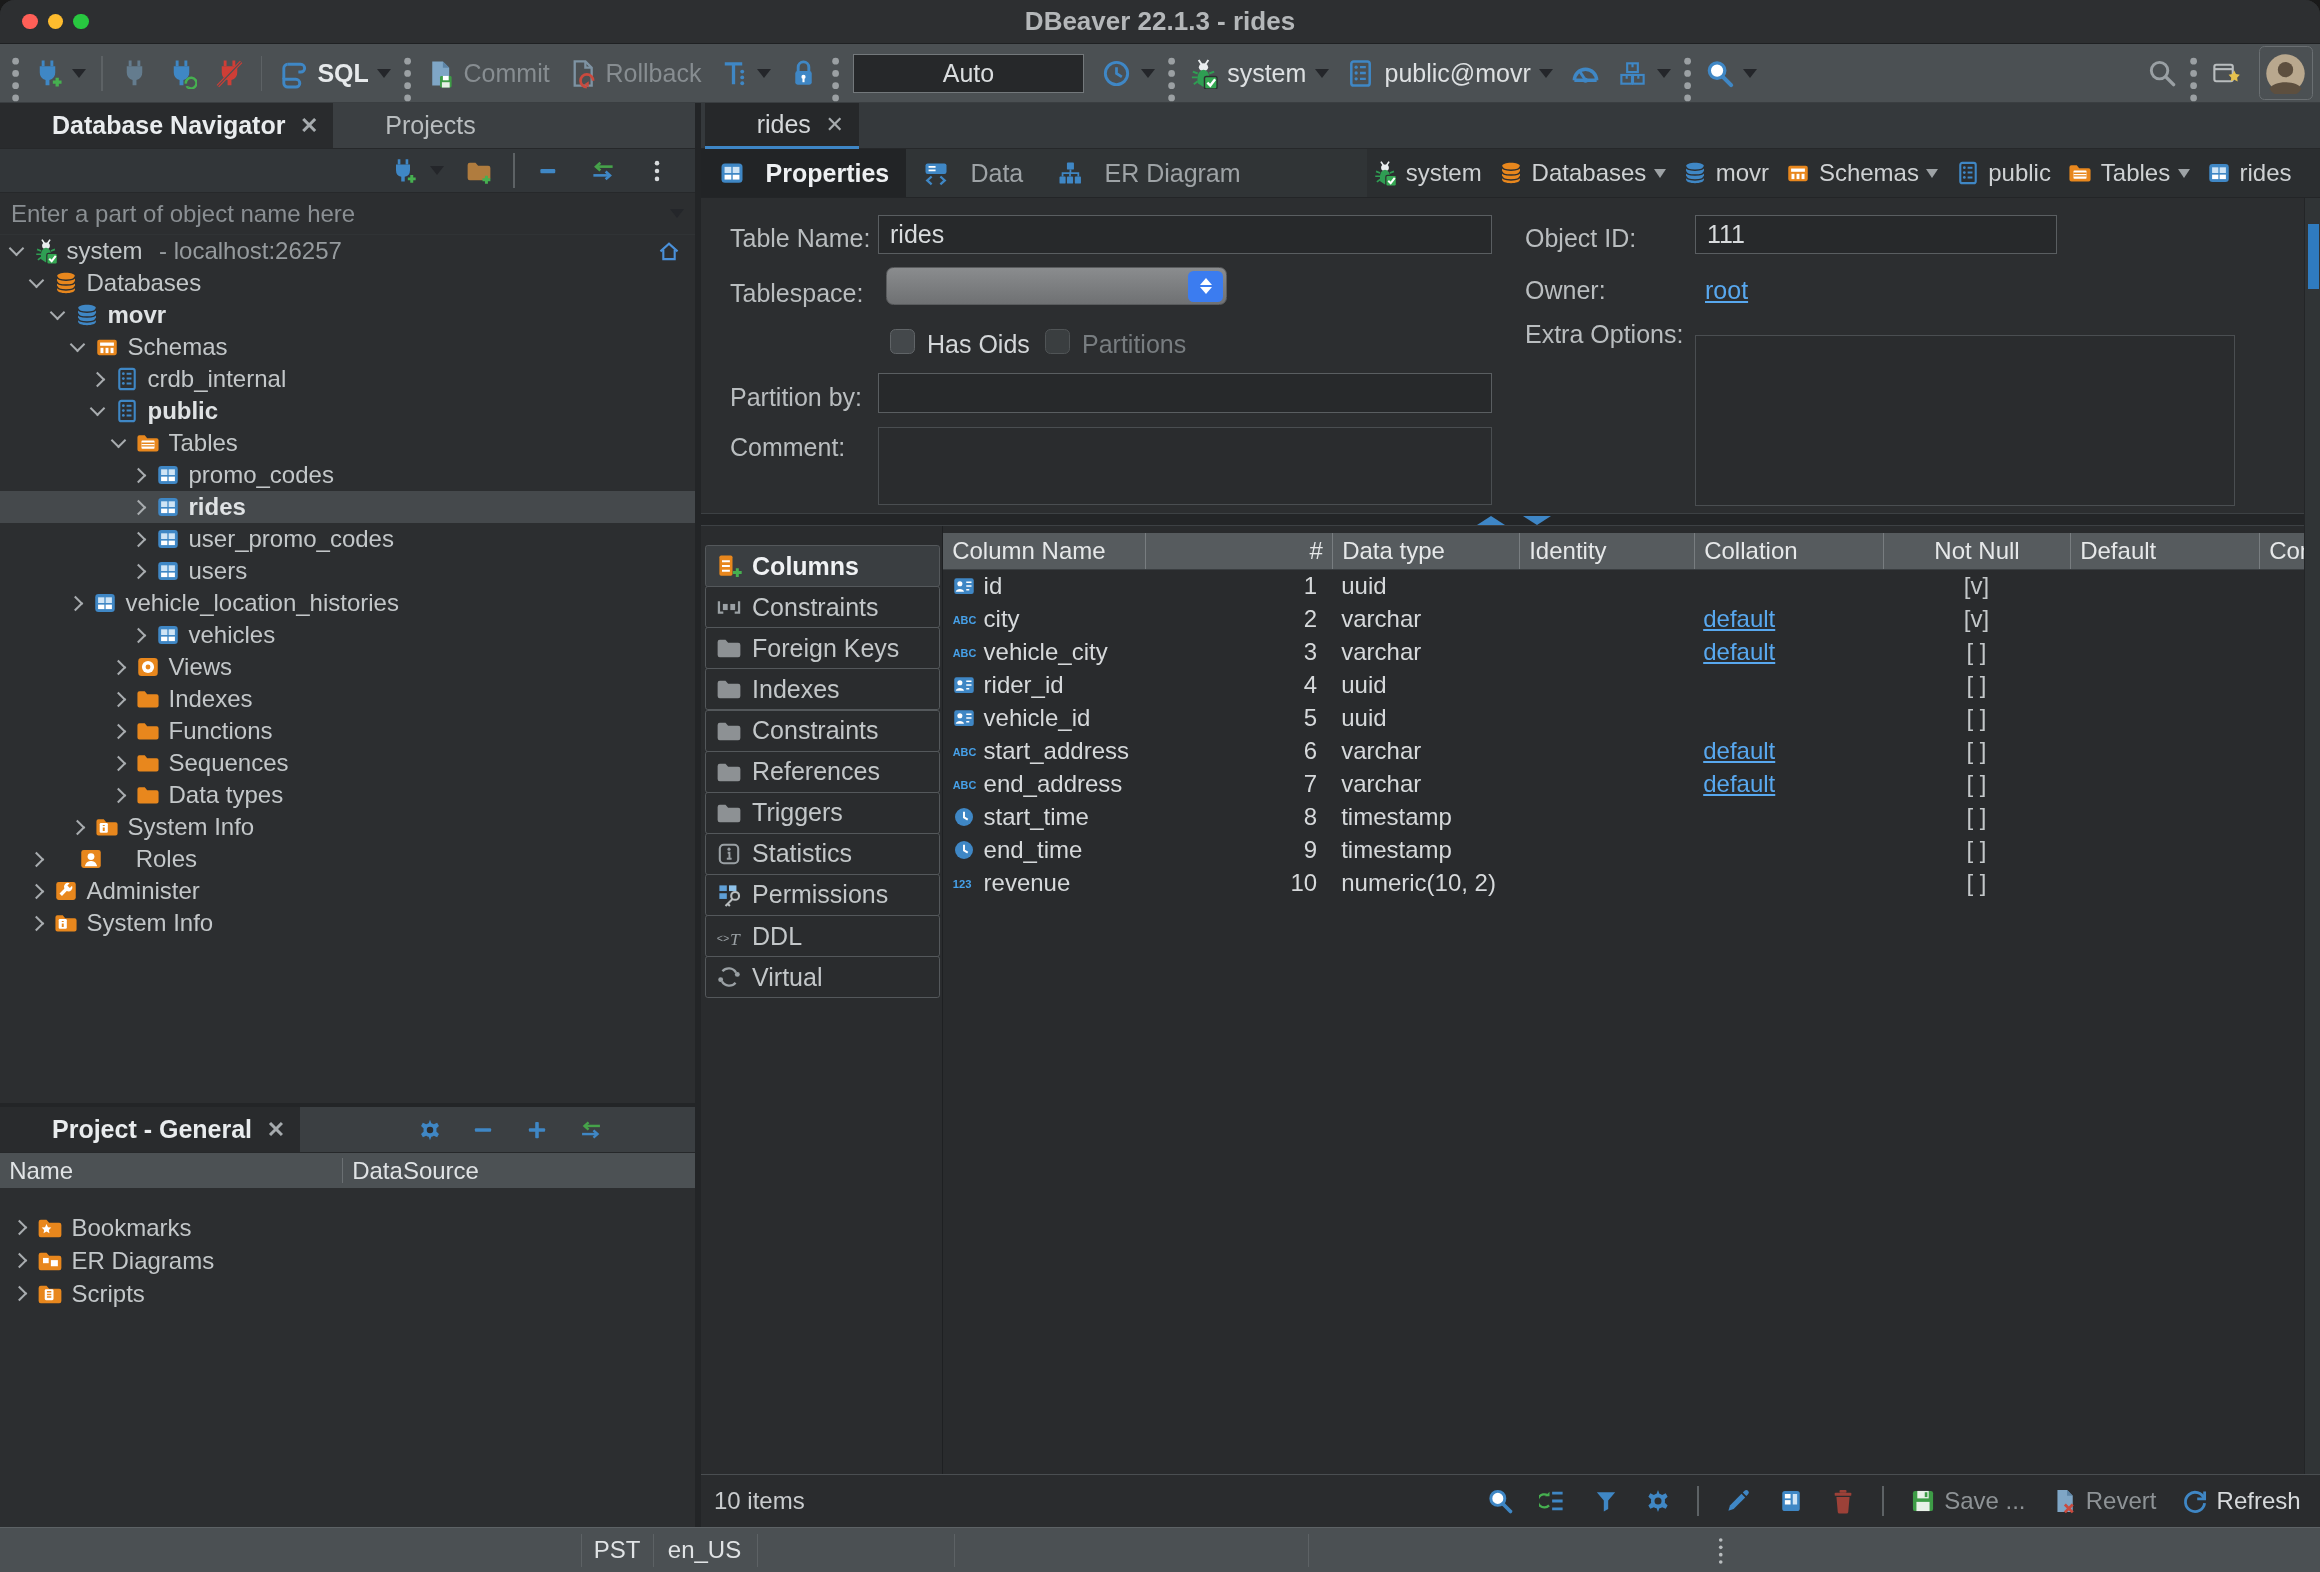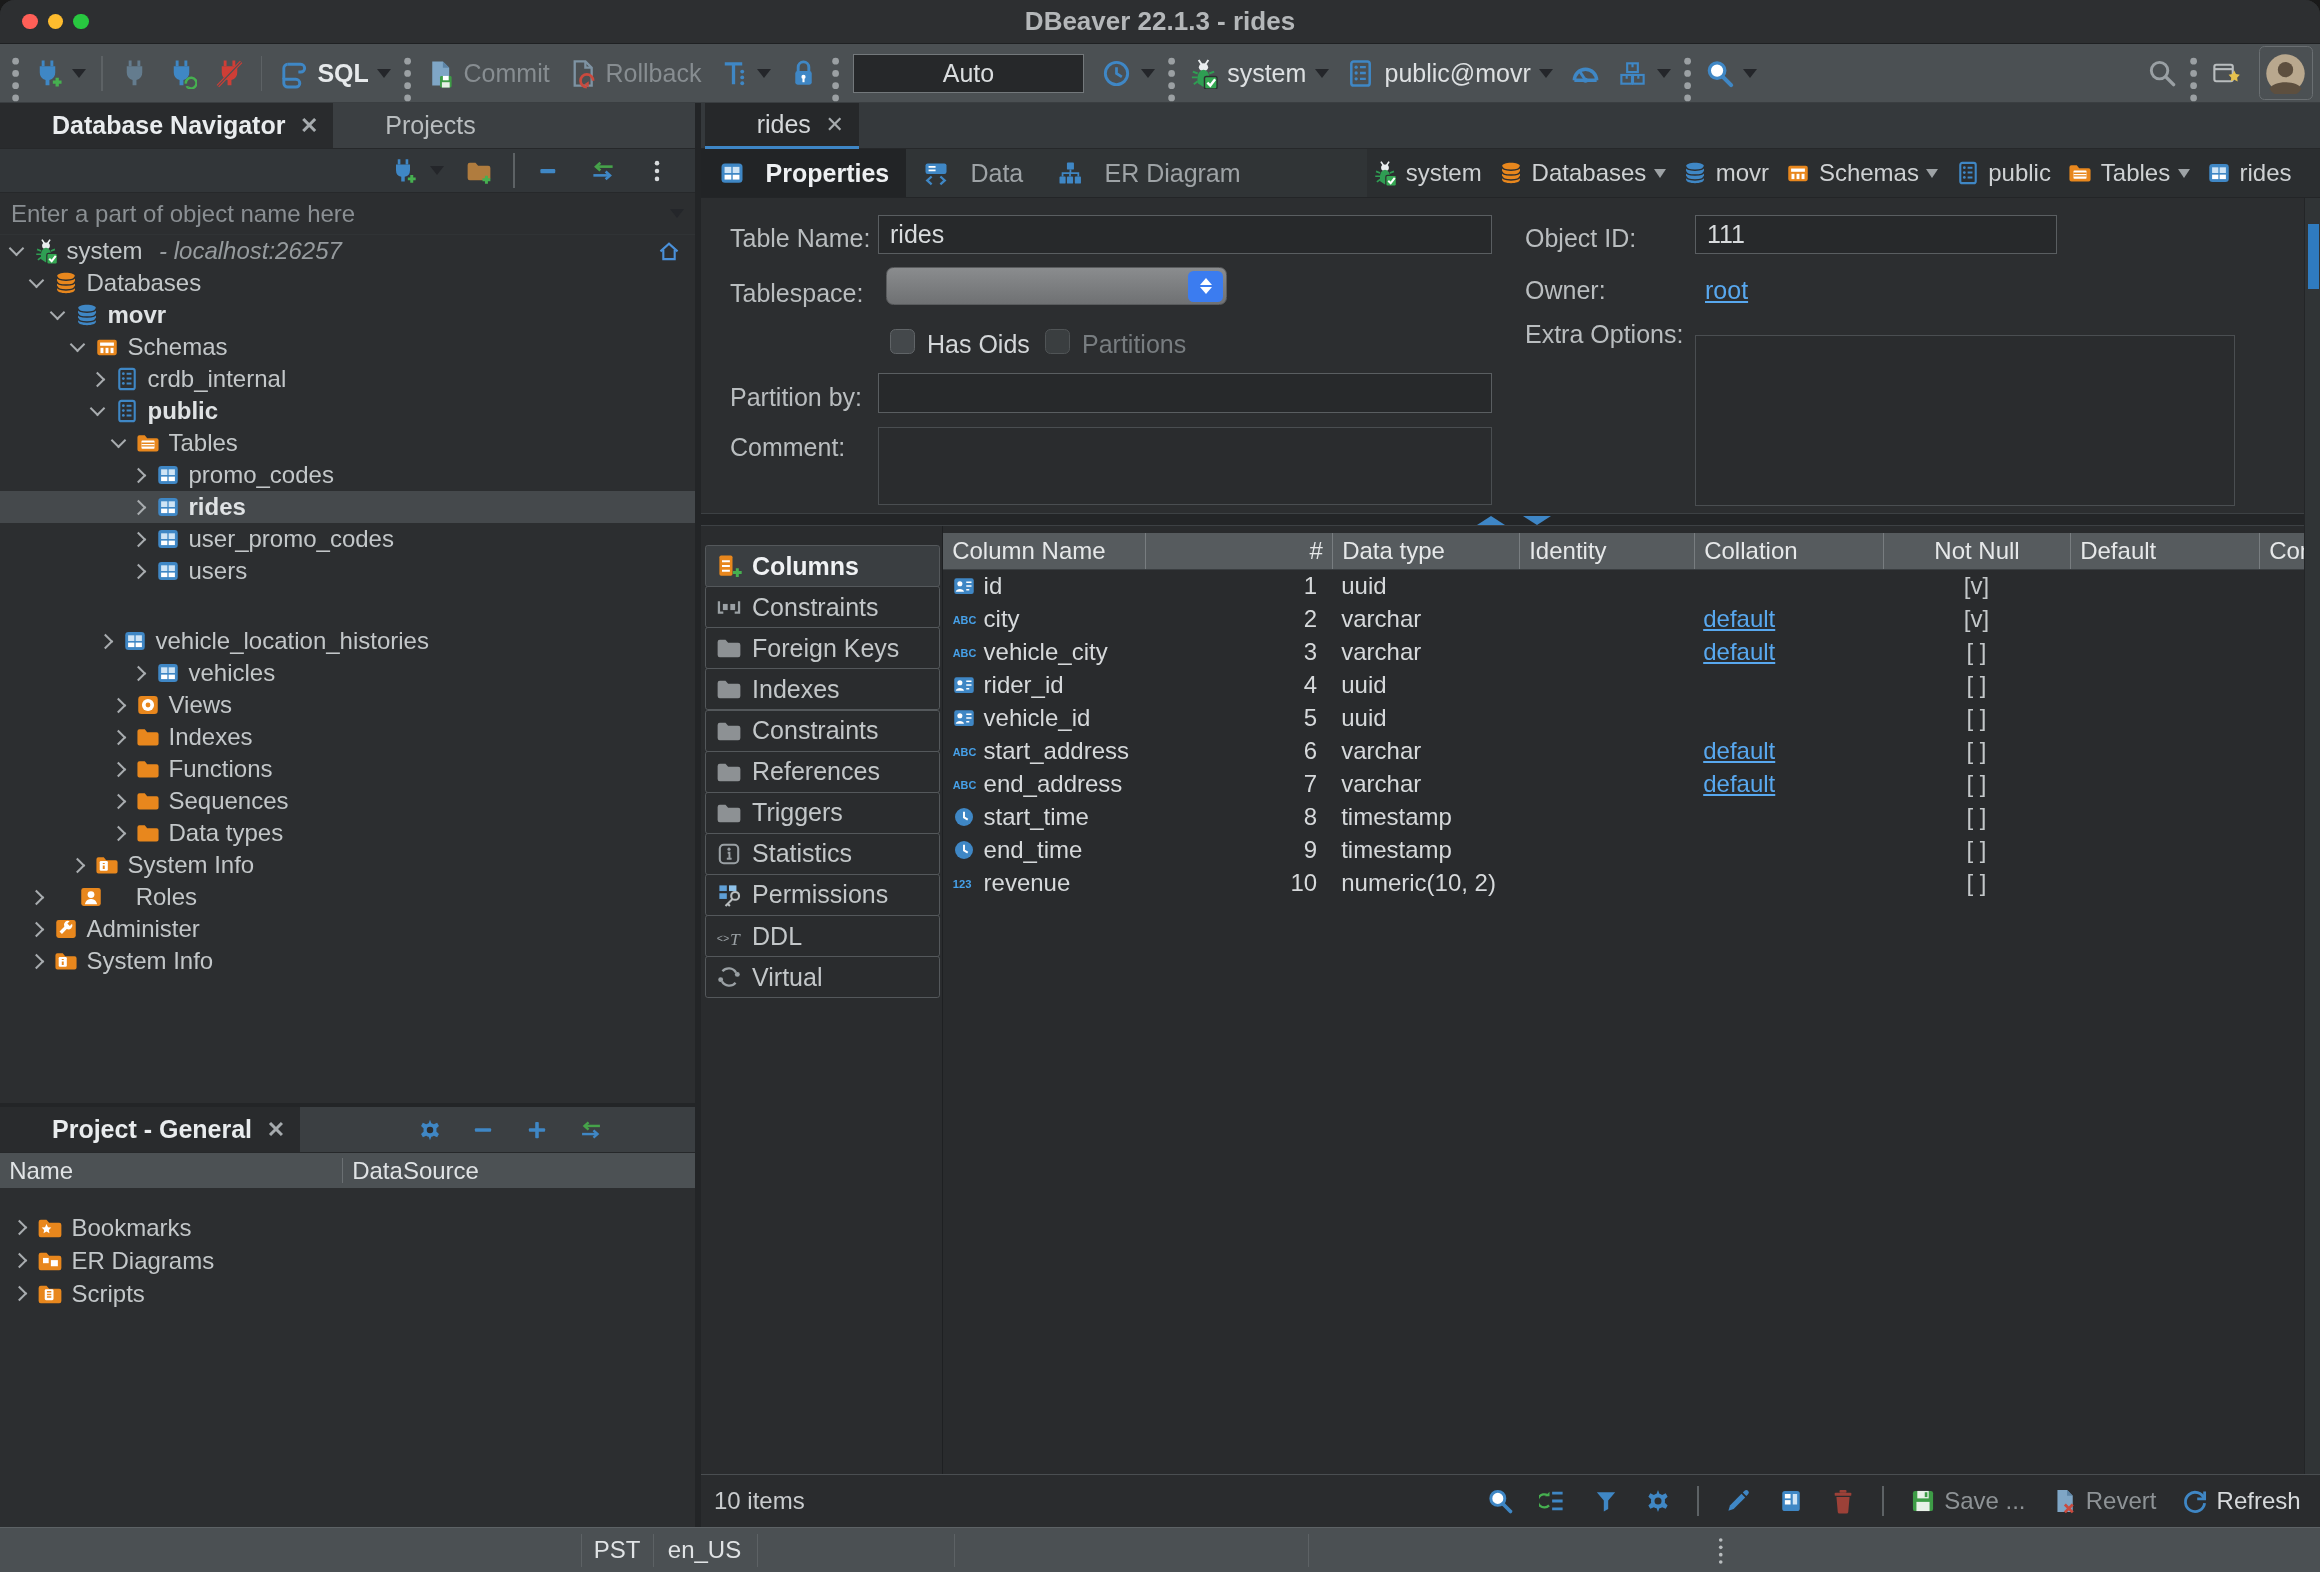--- a/index.html
+++ b/index.html
@@ -44,21 +44,21 @@
   .chrome{position:absolute;right:9.2px;top:0;bottom:0;display:flex;align-items:center;gap:13px}
   .ntools{height:44px;background:#323639;display:flex;align-items:center;justify-content:flex-end;padding-right:11px;border-bottom:0.9px solid #26282a}
   .ntools .ic{margin:0 4.6px}
   .nfilter{height:42px;display:flex;align-items:center;background:#2c2e30;border-bottom:0.9px solid #303335;padding:0 11px}
   .nfilter input{flex:1;background:transparent;border:none;outline:none;color:#c9ccce;font-size:24px}
   .nfilter input::placeholder{color:#8a8f93}
   .ntree{flex:1;overflow:hidden;position:relative}
   .trow{height:32px;display:flex;align-items:center;gap:7.4px;color:#c3c7c9;font-size:24px;white-space:nowrap}
   .trow.sel{background:#45494c}
   .trow .tlabel.bold{font-weight:bold;color:#dfe2e4}
-  .tsuffix{color:#969b9e;font-style:italic;margin-left:9.2px}
+  .tsuffix{color:#969b9e;margin-left:9.2px}
   .chev{width:11px;height:11px;border-right:2.8px solid #a8acaf;border-bottom:2.8px solid #a8acaf;display:inline-block;transform:rotate(-45deg);flex:none;margin-right:3.7px}
   .chev.down{transform:rotate(45deg);margin-top:-5.5px}
   .trow .homespacer{flex:1}
 
   .gap{height:4.6px;background:#232527}
   .projpanel{height:420px;display:flex;flex-direction:column;background:#2c2e30}
   .proj-header{height:35px;background:#4c5154;display:flex;align-items:center;font-size:24px;color:#e0e3e5;position:relative}
   .proj-header .h1{padding-left:9.2px;width:343px;border-right:0.9px solid #6a6f72;height:70%;display:flex;align-items:center}
   .proj-header .h2{padding-left:9.2px}
 
@@ -576,21 +576,21 @@
               <svg viewBox="0 0 32 32" preserveAspectRatio="xMidYMid meet">
                 <rect x="4" y="5" width="24" height="22" rx="4" fill="#3f87c5"></rect>
                 <rect x="7.5" y="9" width="7.7" height="7" fill="#cfe4f5"></rect>
                 <rect x="16.8" y="9" width="7.7" height="7" fill="#cfe4f5"></rect>
                 <rect x="7.5" y="18" width="7.7" height="5.5" fill="#fff"></rect>
                 <rect x="16.8" y="18" width="7.7" height="5.5" fill="#fff"></rect>
               </svg>
             </span>
             <span class="tlabel">users</span>
           </div>
-          <div class="trow" style="padding-left: 100px; margin-top: 38px;">
+          <div class="trow" style="padding-left: 70px;">
             <span class="chev"></span>
             <span class="ic ic28">
               <svg viewBox="0 0 32 32" preserveAspectRatio="xMidYMid meet">
                 <rect x="4" y="5" width="24" height="22" rx="4" fill="#3f87c5"></rect>
                 <rect x="7.5" y="9" width="7.7" height="7" fill="#cfe4f5"></rect>
                 <rect x="16.8" y="9" width="7.7" height="7" fill="#cfe4f5"></rect>
                 <rect x="7.5" y="18" width="7.7" height="5.5" fill="#fff"></rect>
                 <rect x="16.8" y="18" width="7.7" height="5.5" fill="#fff"></rect>
               </svg>
             </span>

